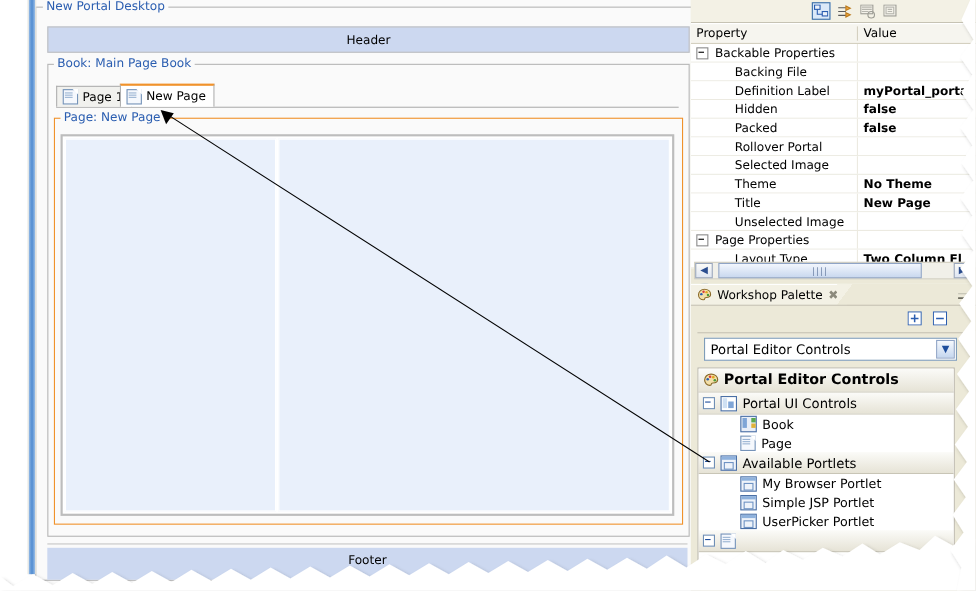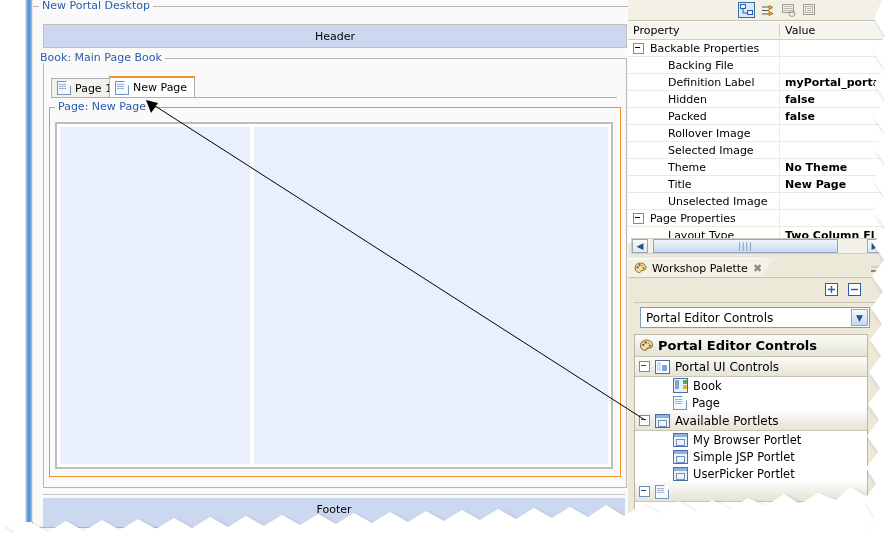--- a/index.html
+++ b/index.html
@@ -45,21 +45,21 @@
   
   #header-band{
     left:22px;top:24px;width:582px;height:22px;
     background:#ccd8f0;border:1px solid #c0c0c0;
     display:flex;align-items:center;justify-content:center;
     font-size:11px;color:#000;
   }
 
   
   #book-group{left:22px;top:58px;width:582px;height:428px;border:1px solid #b6b6b6;}
-  #book-title{left:16px;top:52px;text-align:center;}
+  #book-title{left:28px;top:52px;text-align:center;}
 
   
   #tab-strip{left:30px;top:76px;width:566px;height:22px;}
   .tab{
     position:absolute;top:2px;height:19px;box-sizing:border-box;
     display:flex;align-items:center;gap:4px;padding:0 7px 0 5px;
     background:#f1f1ee;border:1px solid #b0b0b0;border-bottom:none;
     font-size:11px;color:#000;
   }
   .tab.selected{
@@ -322,21 +322,21 @@
           <div class="c2">false</div>
         </div>
         <div class="prop-row child">
           <div class="c1">
             <span>Packed</span>
           </div>
           <div class="c2">false</div>
         </div>
         <div class="prop-row child">
           <div class="c1">
-            <span>Rollover Image</span>
+            <span>Rollover Portal</span>
           </div>
           <div class="c2"></div>
         </div>
         <div class="prop-row child">
           <div class="c1">
             <span>Selected Image</span>
           </div>
           <div class="c2"></div>
         </div>
         <div class="prop-row child">

